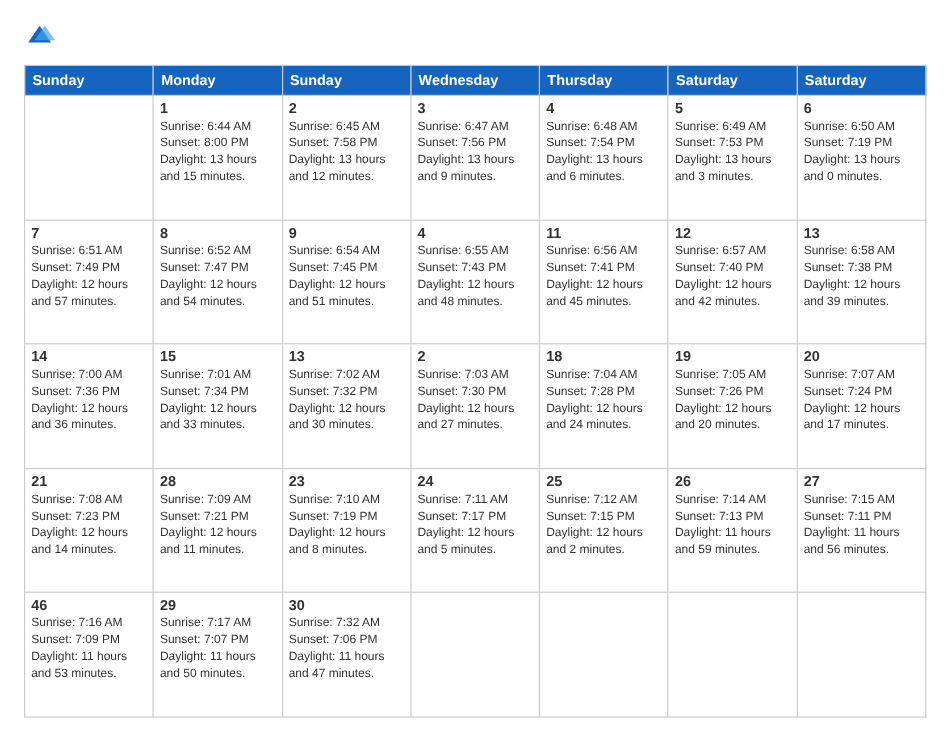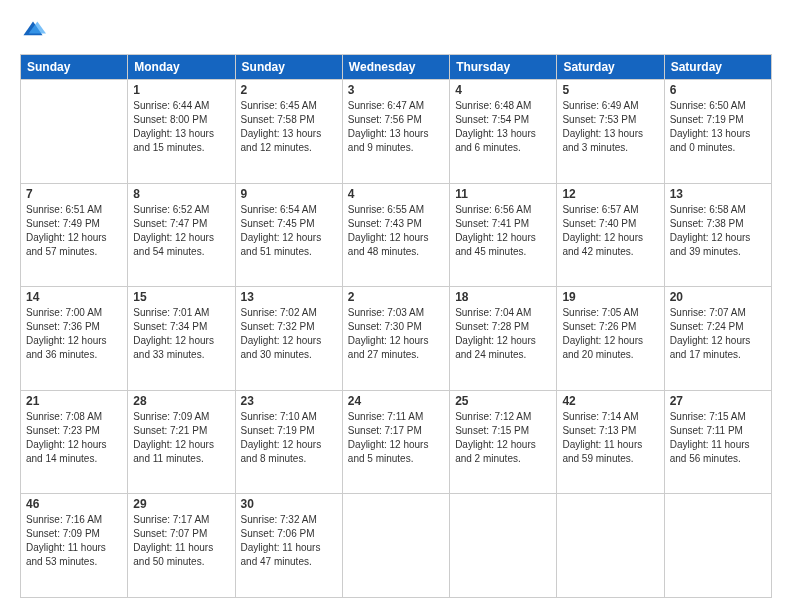--- a/index.html
+++ b/index.html
@@ -310,21 +310,21 @@
 and 5 minutes.</div>
           </td>
           <td>
             <span class="day-num">25</span>
             <div class="day-info">Sunrise: 7:12 AM
 Sunset: 7:15 PM
 Daylight: 12 hours
 and 2 minutes.</div>
           </td>
           <td>
-            <span class="day-num">42</span>
+            <span class="day-num">26</span>
             <div class="day-info">Sunrise: 7:14 AM
 Sunset: 7:13 PM
 Daylight: 11 hours
 and 59 minutes.</div>
           </td>
           <td>
             <span class="day-num">27</span>
             <div class="day-info">Sunrise: 7:15 AM
 Sunset: 7:11 PM
 Daylight: 11 hours

